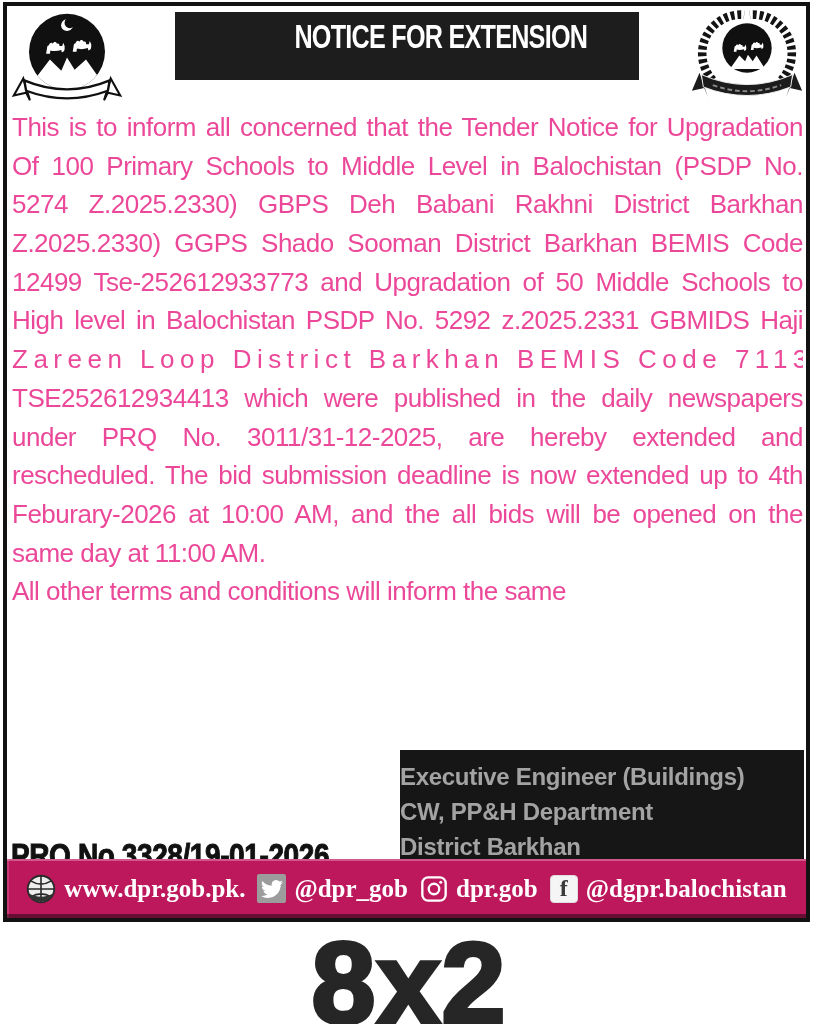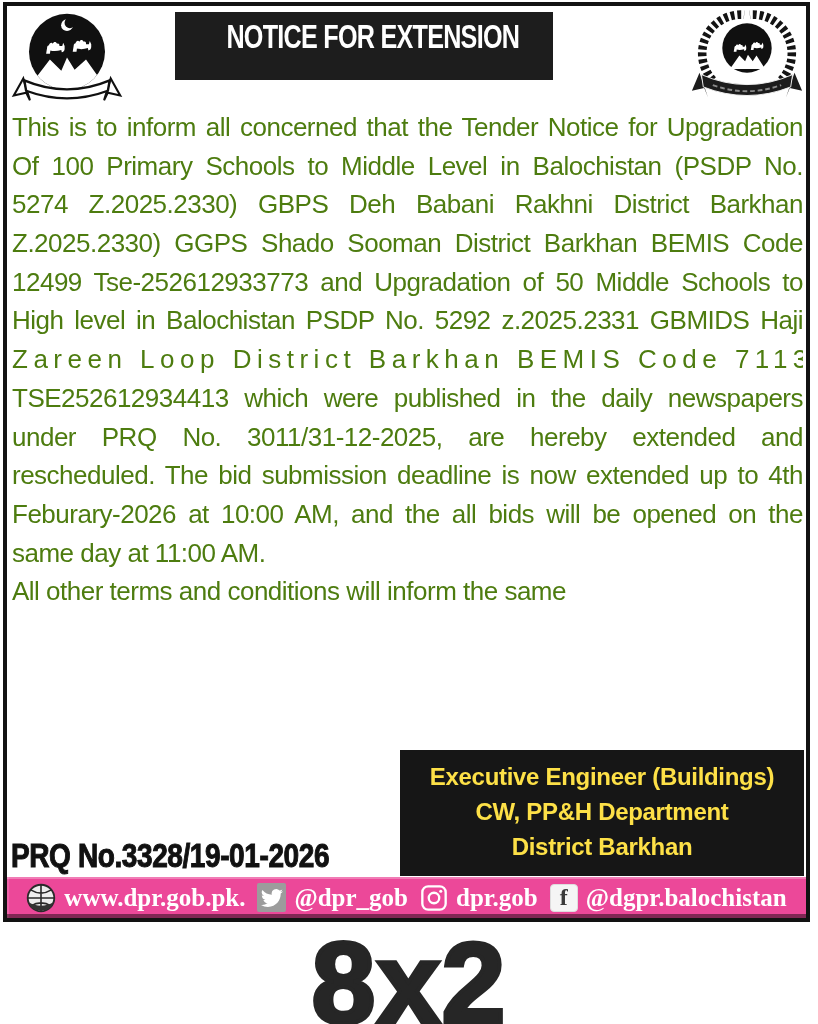--- a/index.html
+++ b/index.html
@@ -4,41 +4,41 @@
 <style>
   html,body{margin:0;padding:0;background:#fff;}
   .page{position:relative;width:818px;height:1024px;background:#fff;overflow:hidden;
         font-family:"Liberation Sans",sans-serif;color:#1c1c1c;}
   .notice-frame{position:absolute;left:3px;top:2px;width:807px;height:920px;
         border:4px solid #121212;box-sizing:border-box;background:#fff;}
   
   .emblem{position:absolute;top:4px;width:112px;height:95px;}
   .emblem.left{left:4px;}
   .emblem.right{left:682px;width:116px;}
-  .banner{position:absolute;left:168px;top:6px;width:378px;height:68px;background:#1d1d1d;
-        display:flex;justify-content:flex-start;align-items:flex-start;box-sizing:border-box;padding-top:7px;}
+  .banner{position:absolute;left:168px;top:6px;width:464px;height:68px;background:#1d1d1d;
+        display:flex;justify-content:flex-end;align-items:flex-start;box-sizing:border-box;padding-top:7px;}
   .banner span{color:#fff;font-weight:bold;font-size:34px;letter-spacing:-1px;line-height:34px;
         transform:scaleX(0.74);transform-origin:center top;white-space:nowrap;}
   
   .body-text{position:absolute;left:5px;top:102px;width:791px;}
   .bline{font-size:26px;letter-spacing:-0.5px;line-height:38.7px;height:38.7px;
-        white-space:nowrap;overflow:hidden;color:#4d7c0f;}
+        white-space:nowrap;overflow:hidden;color:#ec4899;}
   .jline{text-align:justify;text-align-last:justify;text-justify:inter-word;}
   .spread{letter-spacing:5.5px;}
   .lline{text-align:left;}
   
   .signature-block{position:absolute;right:2px;top:744px;width:404px;height:126px;background:#161616;
-        box-sizing:border-box;color:#fde047;text-align:center;font-weight:bold;
+        box-sizing:border-box;color:#a3a3a3;font-weight:bold;
         font-size:24px;line-height:35px;padding-top:9px;letter-spacing:-0.3px;}
   
   .prq{position:absolute;left:4px;top:830px;font-weight:bold;font-size:33px;line-height:40px;
         color:#111;-webkit-text-stroke:1px #111;letter-spacing:-0.5px;
         transform:scaleX(0.85);transform-origin:left center;white-space:nowrap;}
   
-  .footer-bar{position:absolute;left:0;right:0;bottom:0;height:41px;background:#ec4899;
+  .footer-bar{position:absolute;left:0;right:0;bottom:0;height:59px;background:#be185d;
         box-shadow:inset 0 2px 0 rgba(255,255,255,.28), inset 0 -4px 0 rgba(0,0,0,.45), inset 2px 0 0 rgba(255,255,255,.15);
         display:flex;align-items:center;justify-content:center;gap:12px;
         font-family:"Liberation Serif",serif;font-weight:bold;color:#fff;font-size:25px;}
   .f-item{display:flex;align-items:center;gap:8px;white-space:nowrap;}
   .f-item + .f-item{}
   .sq{display:flex;align-items:center;justify-content:center;}
   .tw-sq{width:29px;height:29px;background:#9c9c9c;border-radius:2px;}
   .fb-sq{width:26px;height:26px;background:#f5f5f5;border-radius:4px;border:1px solid #ddd;
         font-family:"Liberation Serif",serif;font-weight:bold;font-size:24px;color:#3a3a3a;line-height:1;}
   .fb-sq span{transform:translateY(-1px);}

